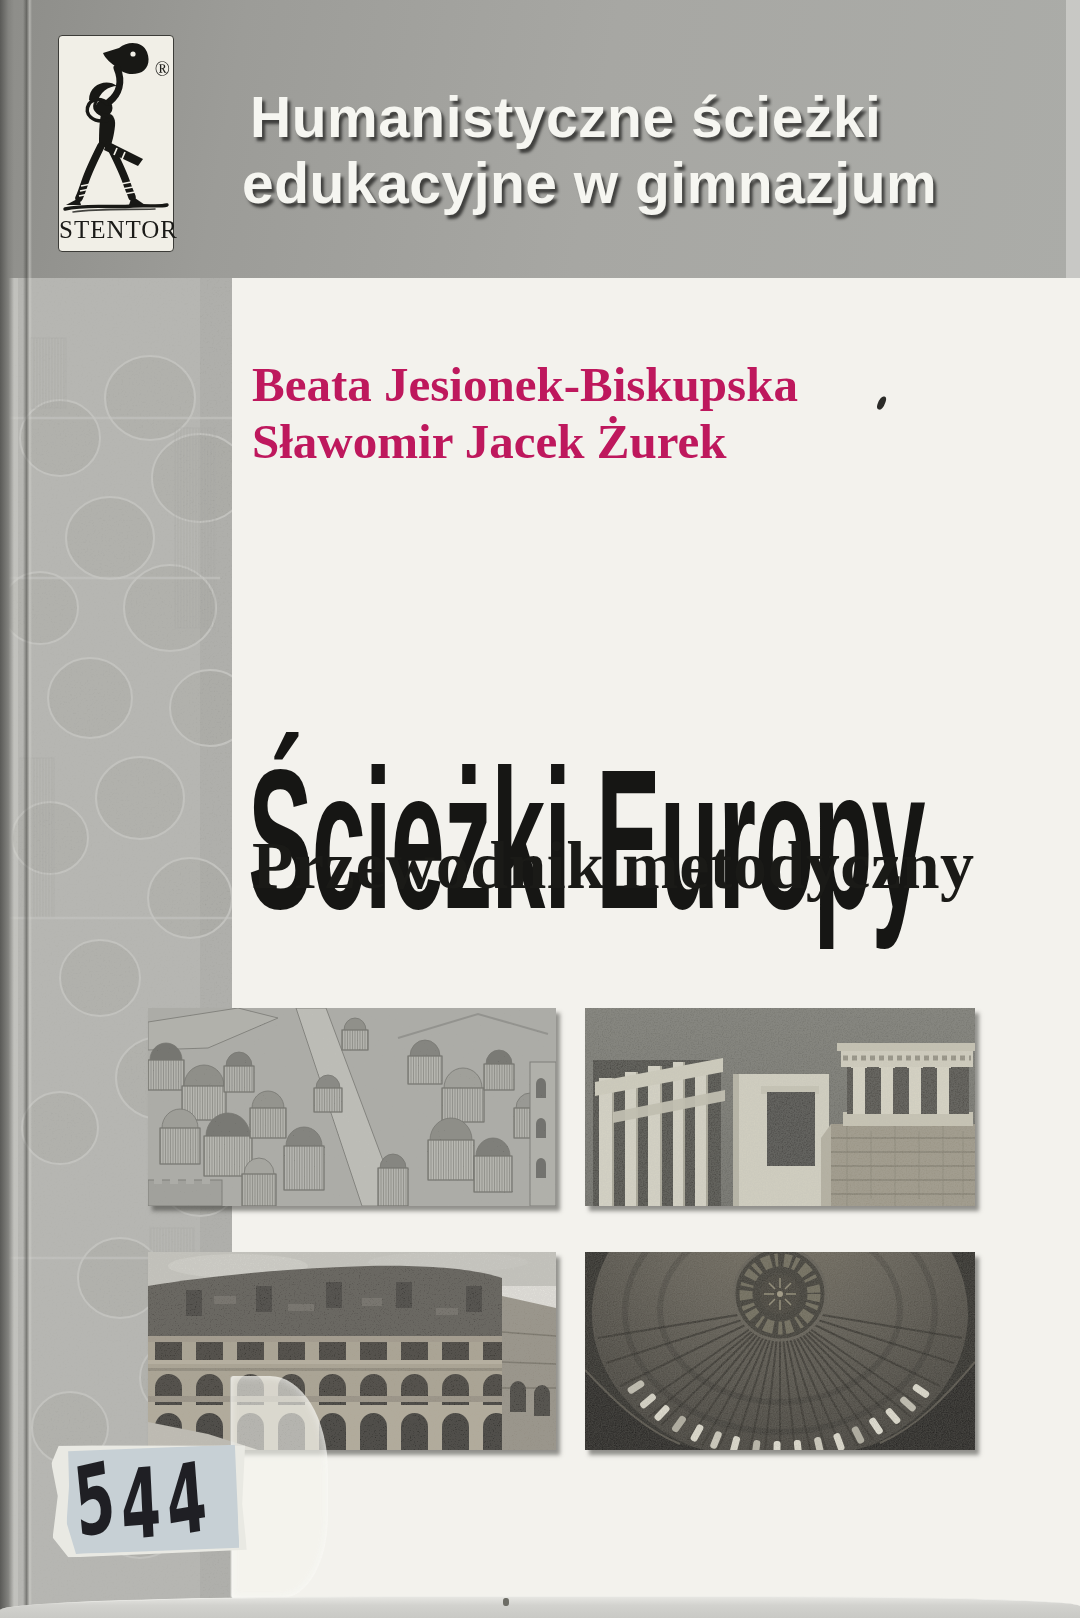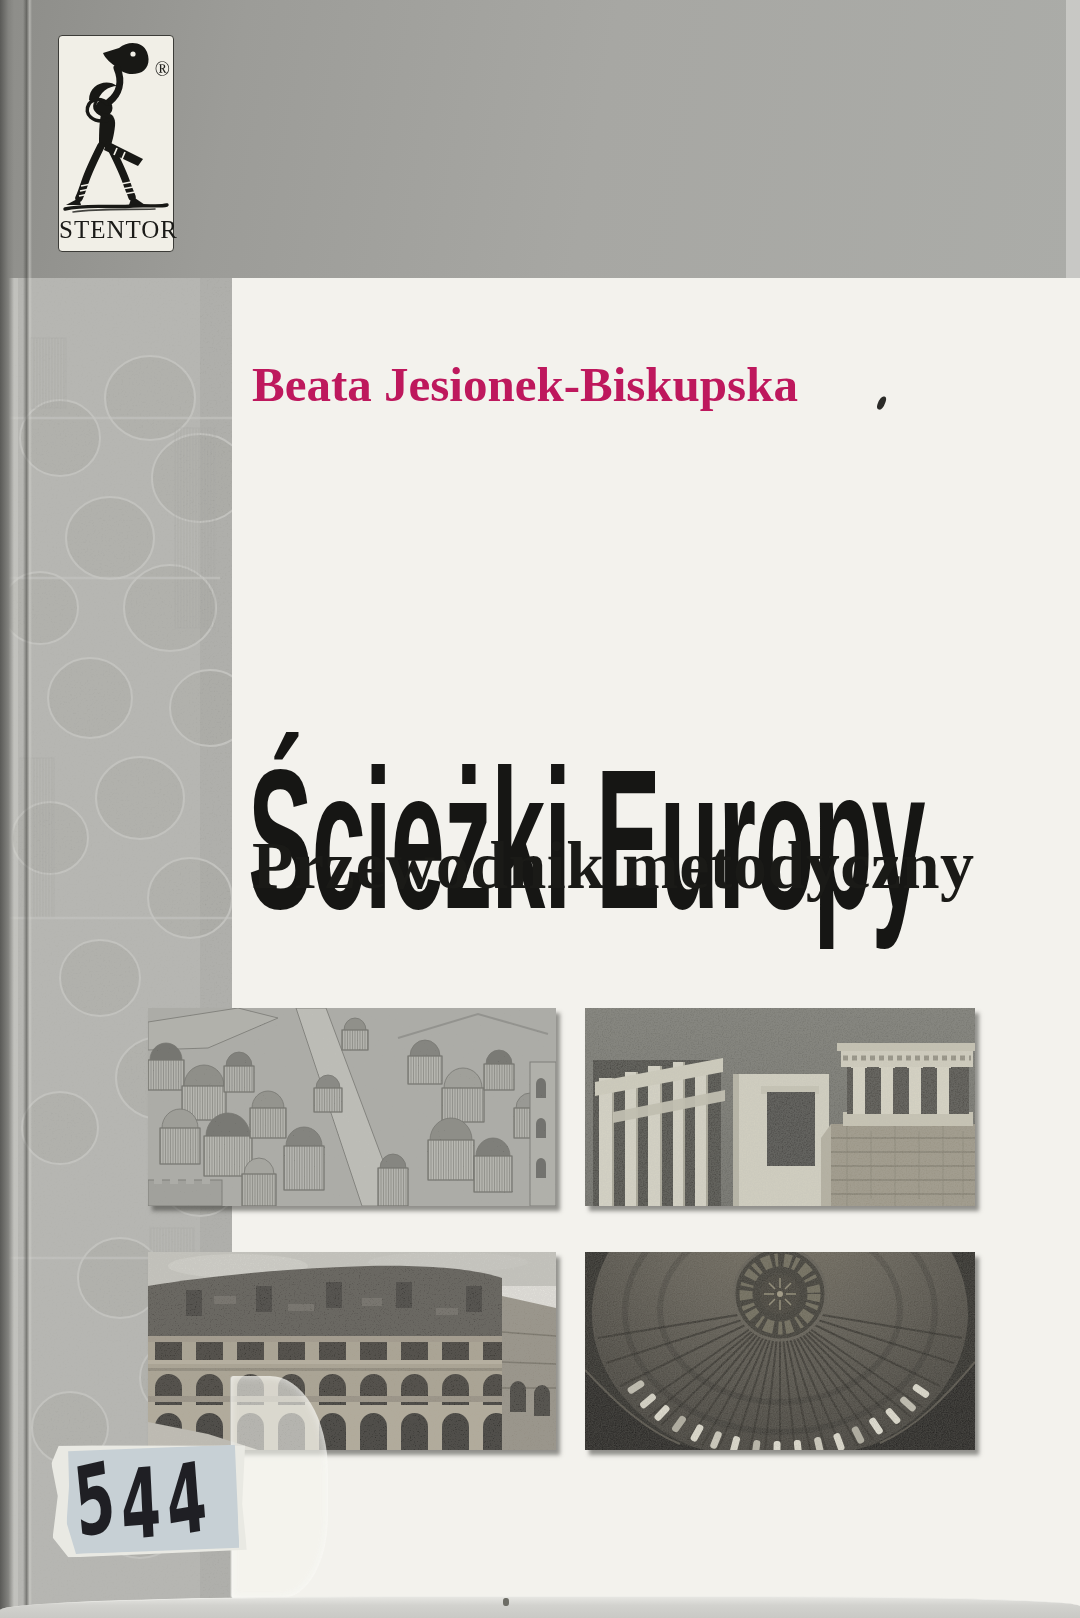--- a/index.html
+++ b/index.html
@@ -190,23 +190,28 @@
       <g stroke="#f1efe7" stroke-width="1.7">
         <path d="M22,148 L32,146 M21,153 L31,151 M20,158 L30,156"></path>
         <path d="M62,146 L72,144 M63,151 L74,149 M65,156 L76,154"></path>
         <path d="M58,110 L55,117 M66,114 L63,121"></path>
       </g>
     </svg>
     <span class="logo-reg">®</span>
     <div class="logo-name">STENTOR</div>
   </div>
 
+  <div class="series">
+    <div class="l1">Humanistyczne ścieżki</div>
+    <div class="l2">edukacyjne w gimnazjum</div>
+  </div>
 
   <div class="authors">
     <div>Beata Jesionek-Biskupska</div>
+    <div>Sławomir Jacek Żurek</div>
   </div>
 
   <h1 class="title">Ścieżki Europy</h1>
   <div class="subtitle">Przewodnik metodyczny</div>
 
   <div class="speck-comma"></div>
 
   <figure class="photo" id="ph-tl" style="margin:0" aria-label="Engraving of a medieval city of domes">
     <svg width="408" height="198" viewBox="0 0 408 198">
       <defs>

